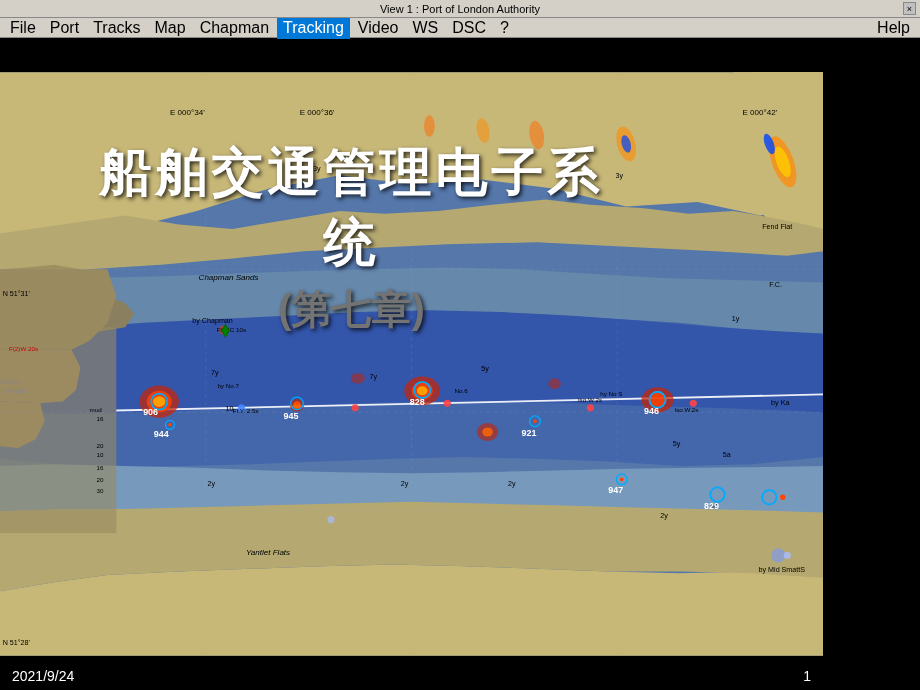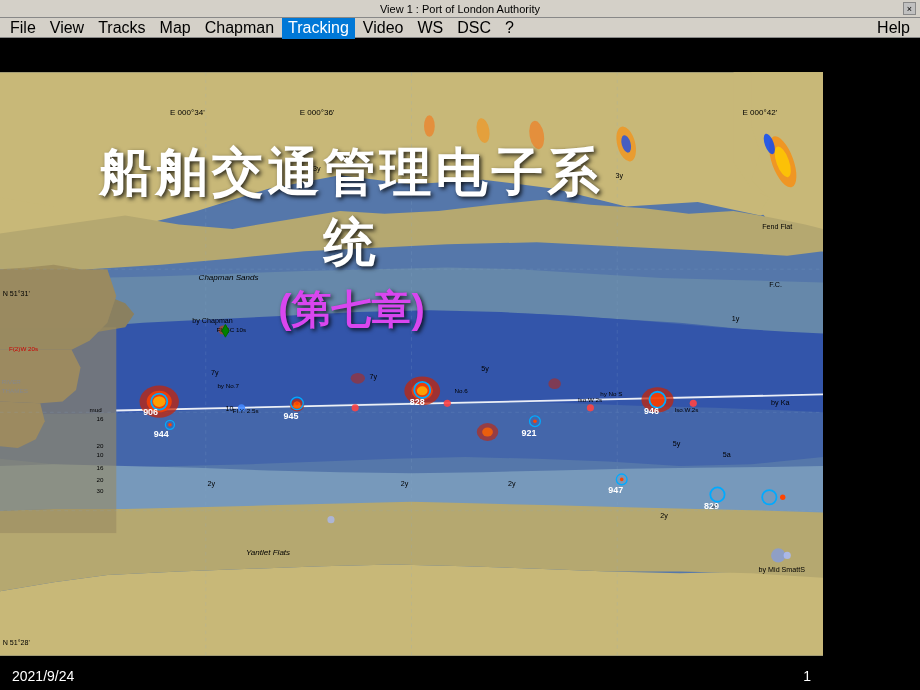--- a/index.html
+++ b/index.html
@@ -94,21 +94,21 @@
       font-weight: bold;
       color: white;
       text-shadow: 2px 2px 4px rgba(0,0,0,0.8);
       letter-spacing: 4px;
       font-family: "Microsoft YaHei", "SimHei", sans-serif;
       text-align: center;
     }
     #overlay-title .sub-title {
       font-size: 40px;
       font-weight: bold;
-      color: #d946ef;
+      color: #737373;
       text-shadow: 2px 2px 4px rgba(0,0,0,0.8);
       font-family: "Microsoft YaHei", "SimHei", sans-serif;
       margin-top: 4px;
     }
 
     
     #bottom-bar {
       position: absolute;
       bottom: 0;
       left: 0;
@@ -133,21 +133,21 @@
 </head>
 <body>
 
 <div id="titlebar">
   <span>View 1 : Port of London Authority</span>
   <div class="close-btn">×</div>
 </div>
 
 <div id="menubar">
   <span class="menu-item">File</span>
-  <span class="menu-item">View</span>
+  <span class="menu-item">Port</span>
   <span class="menu-item">Tracks</span>
   <span class="menu-item">Map</span>
   <span class="menu-item">Chapman</span>
   <span class="menu-item active">Tracking</span>
   <span class="menu-item">Video</span>
   <span class="menu-item">WS</span>
   <span class="menu-item">DSC</span>
   <span class="menu-item">?</span>
   <span class="menu-item help-item">Help</span>
 </div>

